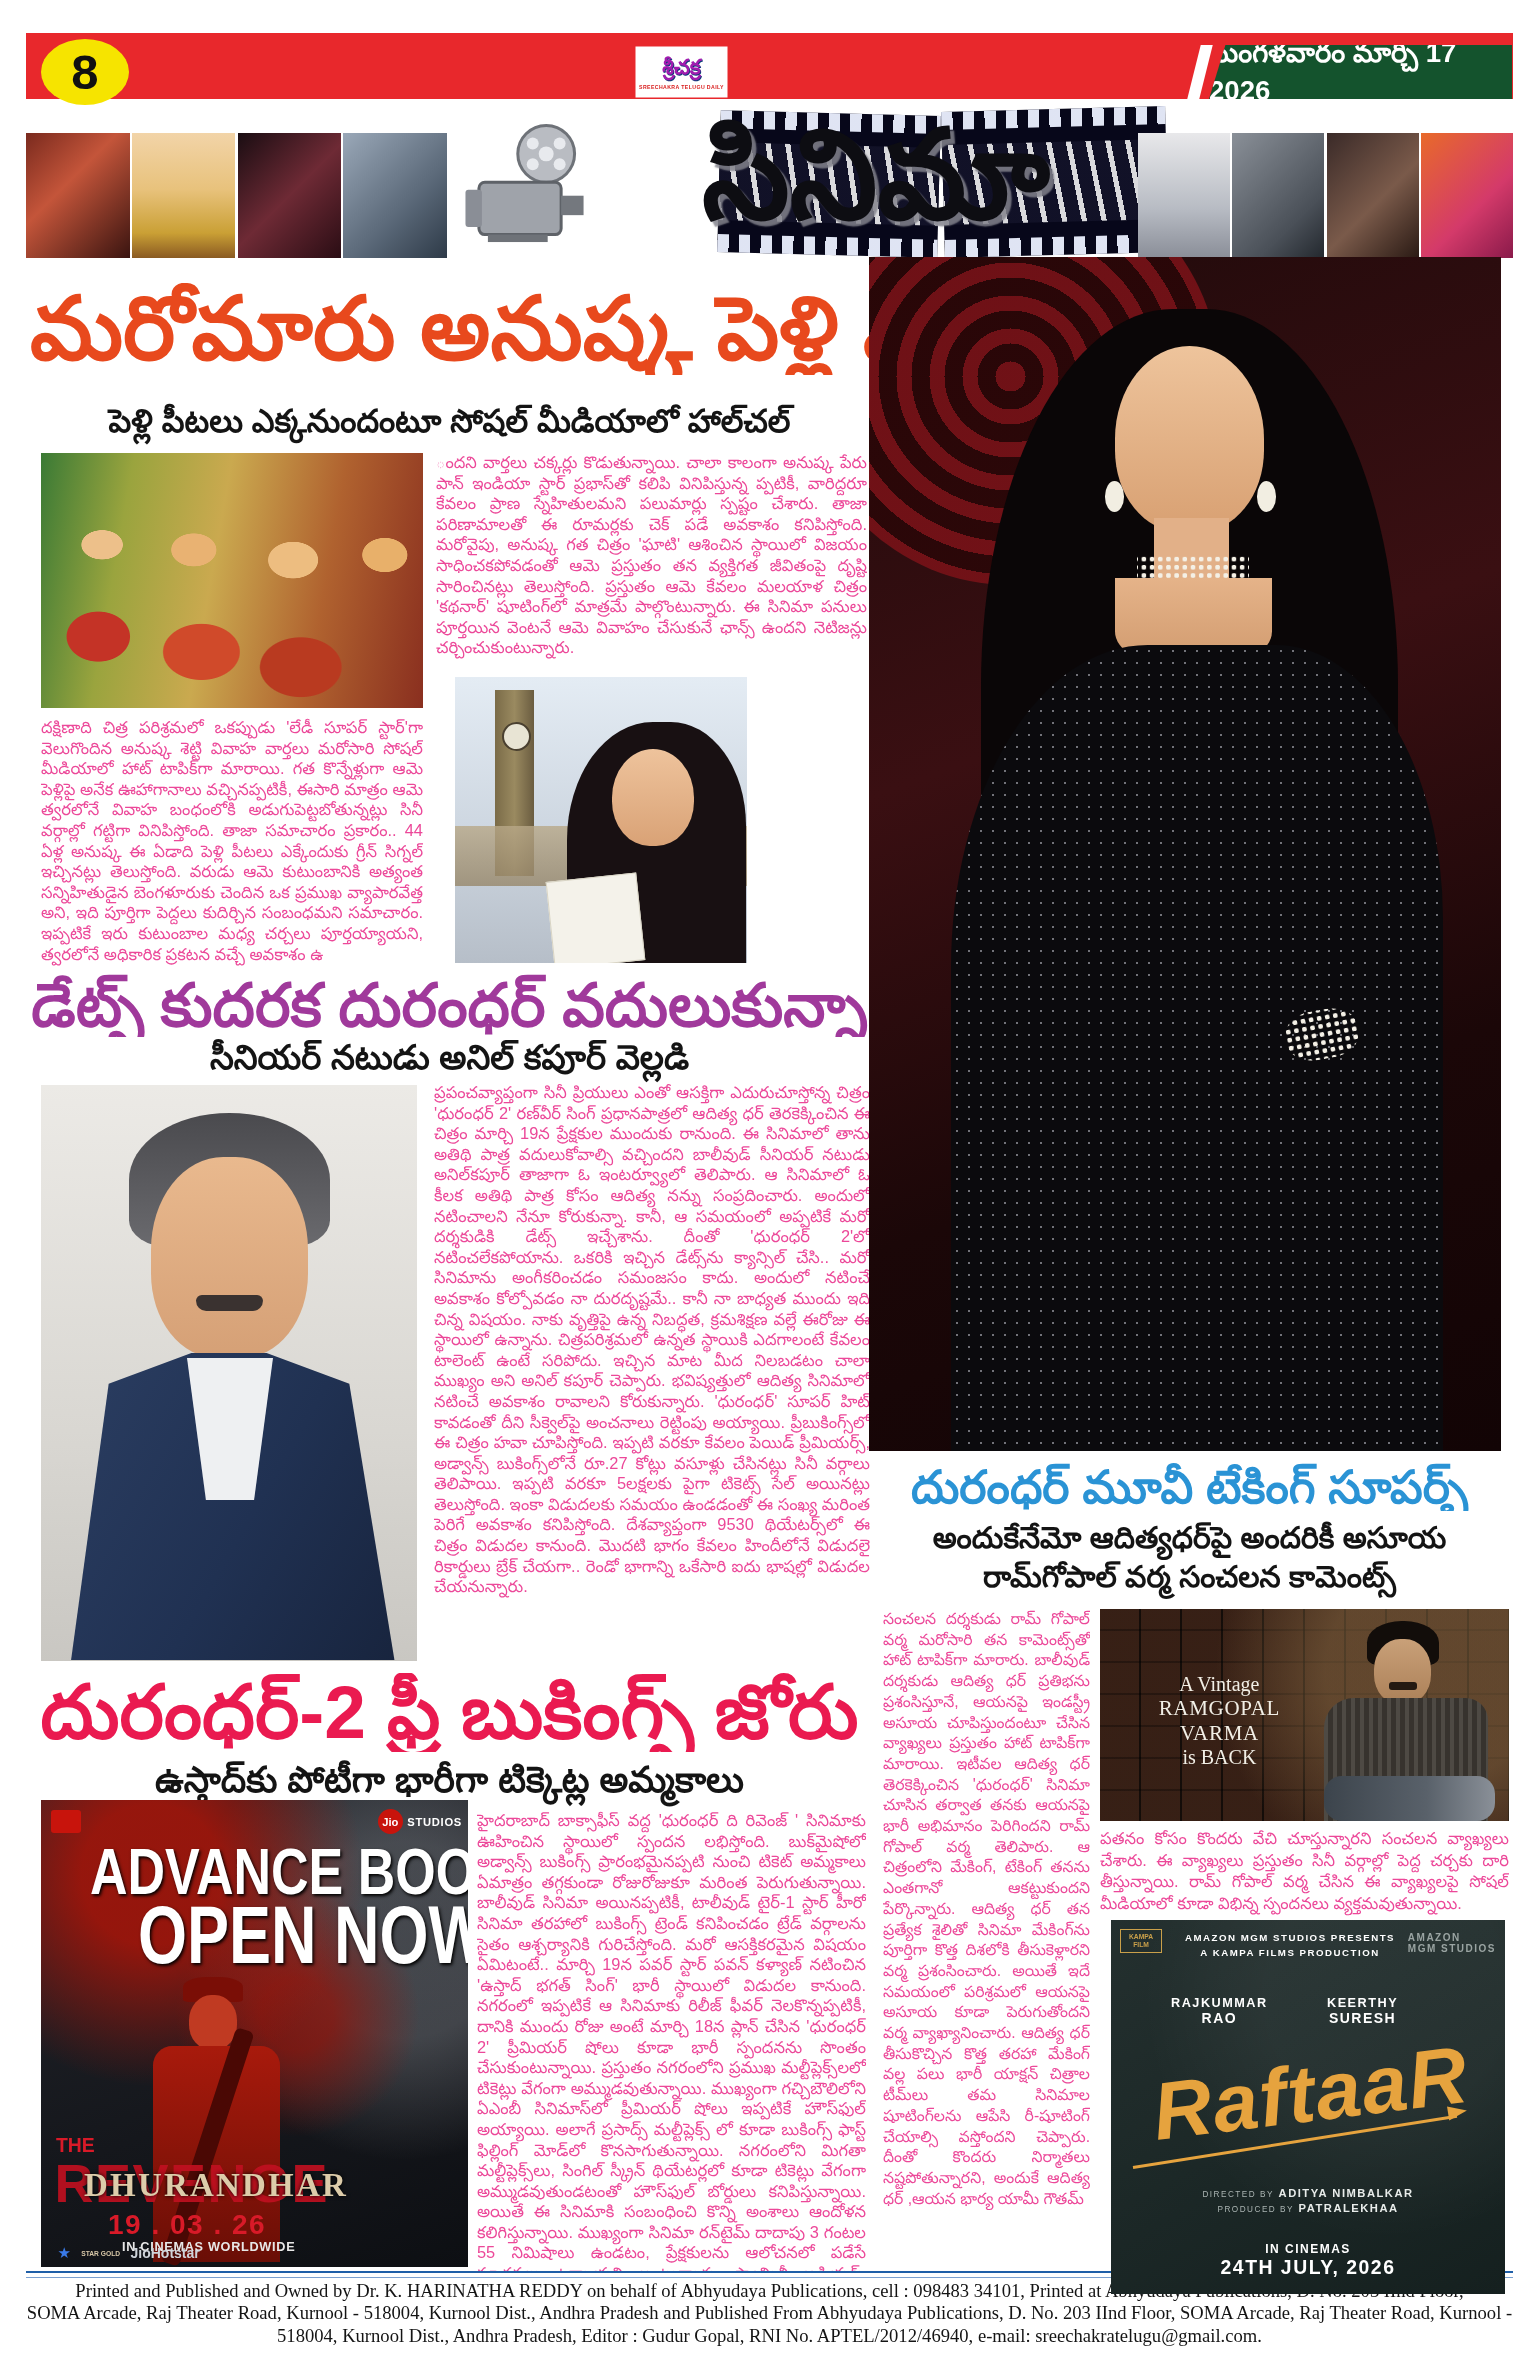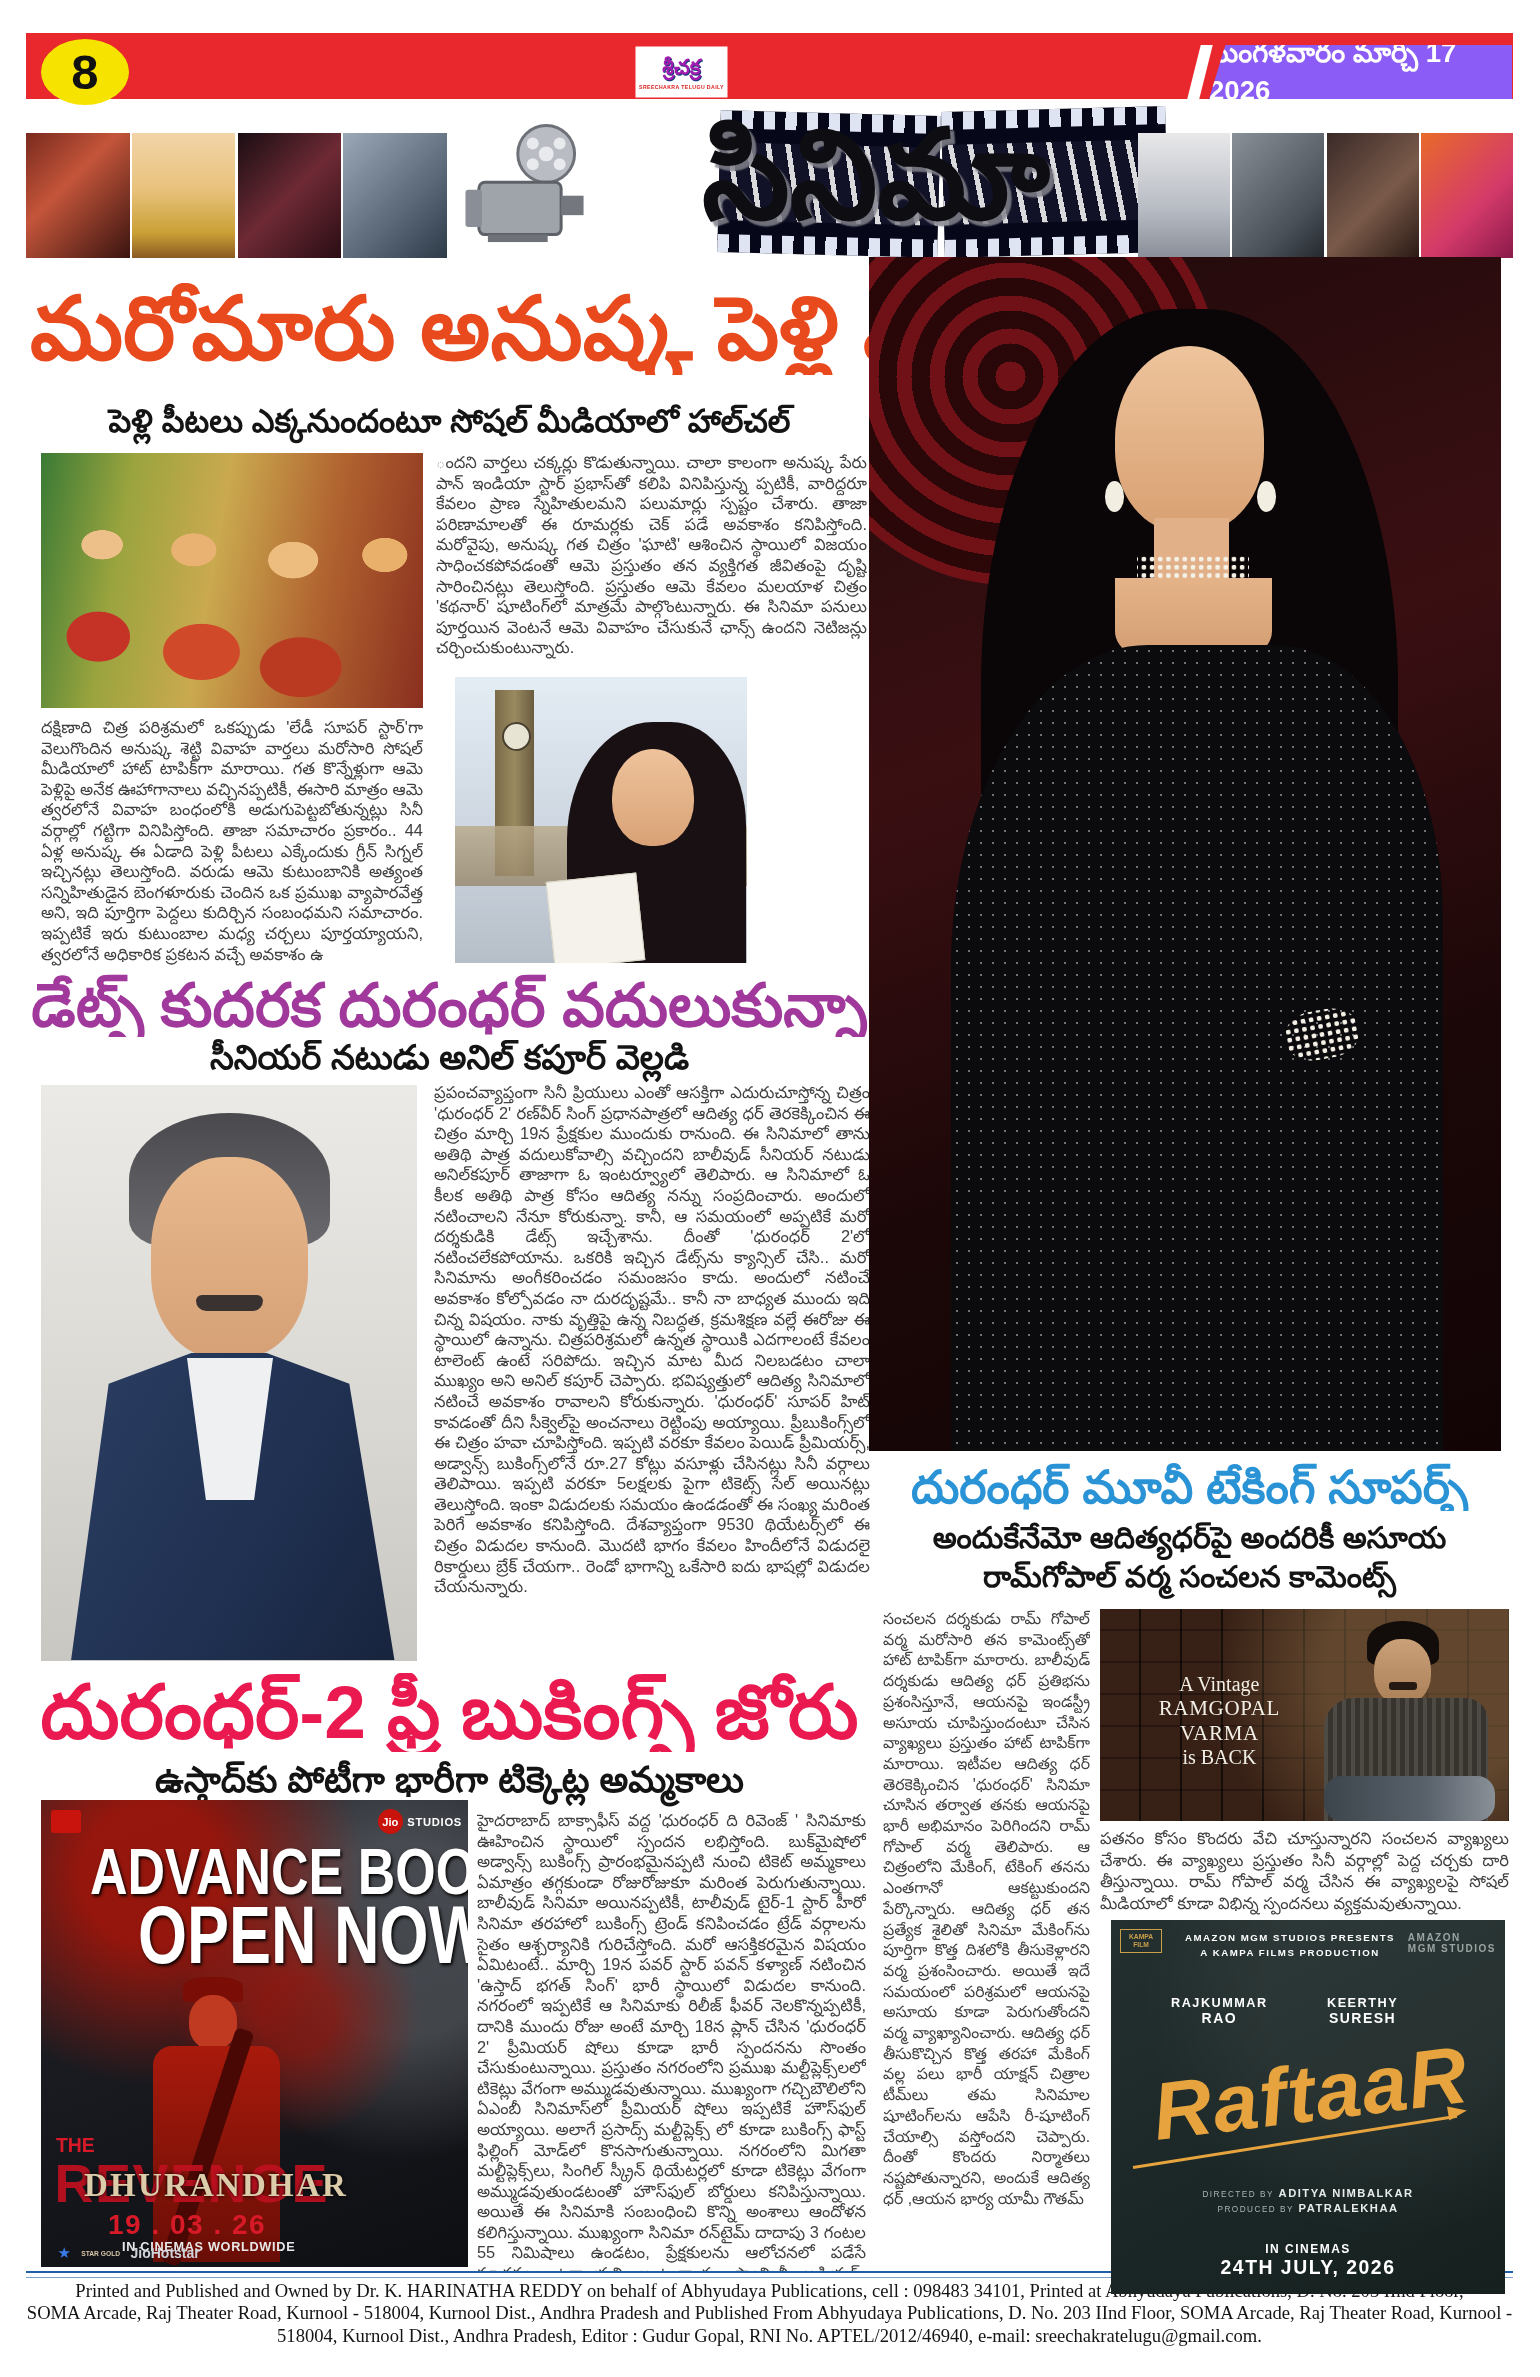--- a/index.html
+++ b/index.html
@@ -1,20 +1,20 @@
 <!DOCTYPE html>
 <html style="font-size:12px"><head>
 <meta charset="utf-8">
 <style>
   html,body{margin:0;padding:0;background:#fff;}
   #paper{position:relative;width:1541px;height:2377px;background:#fff;overflow:hidden;
          font-family:"Liberation Sans","DejaVu Sans",sans-serif;color:#111;}
   .abs{position:absolute;}
   .center{text-align:center;}
-  .body-text{font-size:16.4px;line-height:20.6px;text-align:justify;color:#404040;overflow:hidden;}
+  .body-text{font-size:16.4px;line-height:20.6px;text-align:justify;color:#ec4899;overflow:hidden;}
   .headline{font-weight:bold;line-height:1.05;white-space:nowrap;overflow:hidden;}
   .subhead{font-weight:bold;color:#141414;white-space:nowrap;overflow:hidden;}
   .photo{overflow:hidden;}
   .mstrip{display:flex;gap:2.2px;}
   .mphoto{flex:1;height:100%;}
   .spark{background-image:radial-gradient(rgba(200,200,210,.55) 0.9px,transparent 1.2px);background-size:12px 12px;}
   .pearls{background-image:radial-gradient(#f4f0e6 2.4px,transparent 2.7px);background-size:8.2px 8.2px;background-position:center;}
   .serif{font-family:"Liberation Serif","DejaVu Serif",serif;}
   .filmstrip{background:
      repeating-linear-gradient(90deg, rgba(235,240,255,.95) 0 11.2px, rgba(10,10,25,0) 11.2px 21.6px) 0 0 / 100% 18px no-repeat,
@@ -30,21 +30,21 @@
 
   <div class="abs" style="left:26px;top:33px;width:1487px;height:66px;background:#e8282c;"></div>
   <div class="abs" style="left:41px;top:39px;width:88px;height:66px;background:#f6e400;border-radius:50%;display:flex;align-items:center;justify-content:center;">
     <span style="font-size:49px;font-weight:bold;color:#111;">8</span>
   </div>
   <div class="abs" style="left:637px;top:48px;width:89px;height:48px;background:#fff;display:flex;flex-direction:column;align-items:center;justify-content:center;box-shadow:0 0 0 1.5px #fff;">
     <span style="font-size:21px;font-weight:bold;color:#a21caf;text-shadow:0.7px 0.7px 0 #0a3a78;">శ్రీచక్ర</span>
     <span style="font-size:5.2px;color:#d81a1a;font-weight:bold;letter-spacing:0.4px;">SREECHAKRA TELUGU DAILY</span>
   </div>
   <div class="abs" style="left:1194px;top:45px;width:12px;height:54px;background:#fff;transform:skewX(-14deg);"></div>
-  <div class="abs" style="left:1209px;top:45px;width:303px;height:54px;background:#8b5cf6;clip-path:polygon(16.4px 0,100% 0,100% 100%,0 100%);display:flex;align-items:center;justify-content:center;">
+  <div class="abs" style="left:1209px;top:45px;width:303px;height:54px;background:#14532d;clip-path:polygon(16.4px 0,100% 0,100% 100%,0 100%);display:flex;align-items:center;justify-content:center;">
     <span style="color:#fff;font-size:27.6px;font-weight:bold;">మంగళవారం మార్చి 17  2026</span>
   </div>
 
   <div class="abs" style="left:26px;top:100px;width:1487px;height:158px;">
     <div class="abs mstrip" style="left:0;top:33px;width:421px;height:125px;">
       <div class="mphoto" style="background:linear-gradient(135deg,#7a2a1e,#c4553a 40%,#3a1410);"></div>
       <div class="mphoto" style="background:linear-gradient(180deg,#f2d4a8,#e8c27c 45%,#caa035 80%,#8a5a22);"></div>
       <div class="mphoto" style="background:linear-gradient(135deg,#1a0d12,#6e2a35 50%,#2a0d14);"></div>
       <div class="mphoto" style="background:linear-gradient(135deg,#9aa8b8,#5a6878 60%,#2e3a48);"></div>
     </div>

